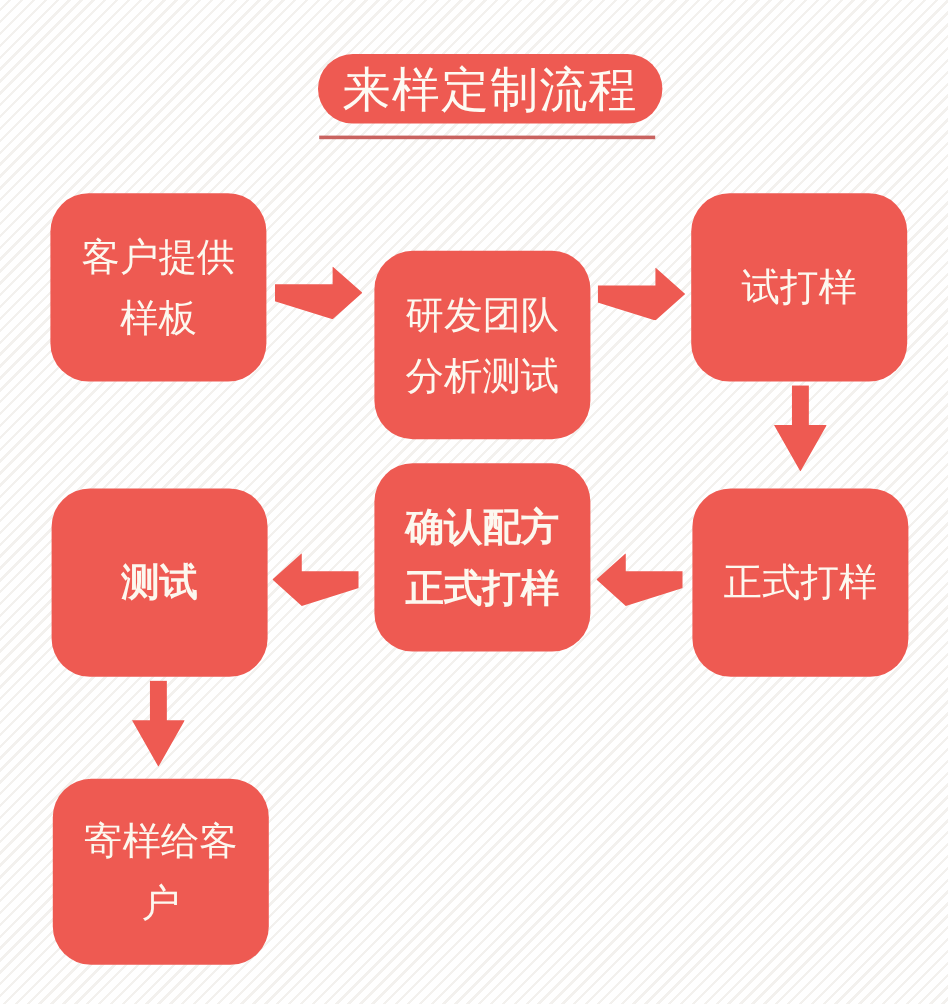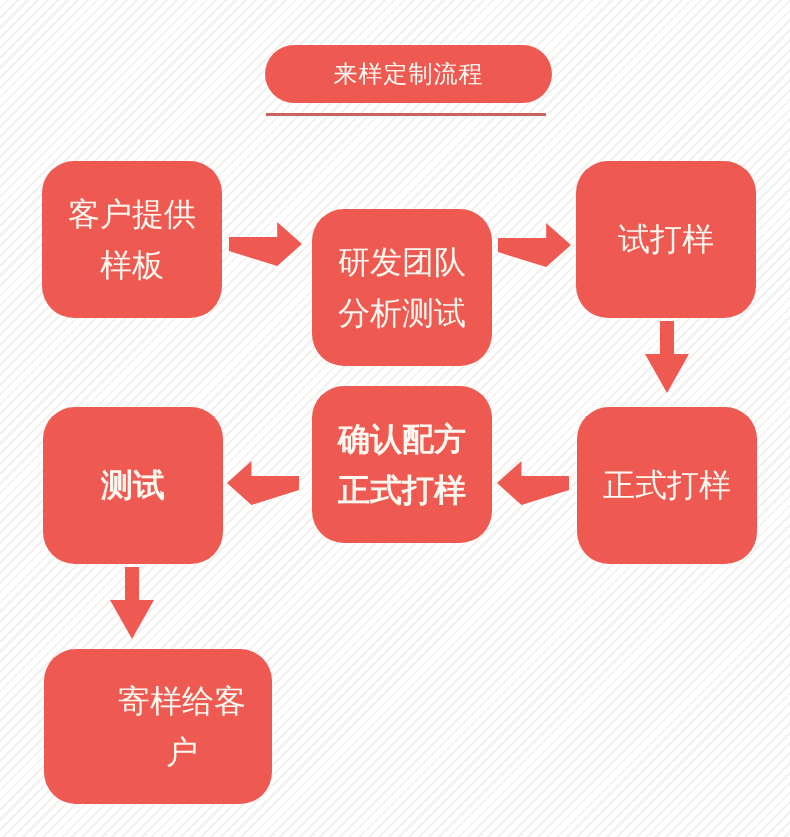--- a/index.html
+++ b/index.html
@@ -22,21 +22,21 @@
   .title-pill {
     position: absolute;
     left: 265px; top: 45px;
     width: 287px; height: 58px;
     background: #ee5a52;
     border-radius: 29px;
     display: flex;
     align-items: center;
     justify-content: center;
     color: #fdfaf3;
-    font-size: 24px;
+    font-size: 40px;
     letter-spacing: 1px;
   }
   .title-underline {
     position: absolute;
     left: 266px; top: 113px;
     width: 280px; height: 3px;
     background: #c96360;
   }
   .node {
     position: absolute;
@@ -51,21 +51,21 @@
     line-height: 51px;
     text-align: center;
     white-space: pre-line;
   }
   .n1 { left: 42px;  top: 161px; }
   .n2 { left: 312px; top: 161px; margin-top: 48px; }
   .n3 { left: 576px; top: 161px; }
   .n4 { left: 577px; top: 407px; }
   .n5 { left: 312px; top: 386px; font-weight: bold; }
   .n6 { left: 43px;  top: 407px; font-weight: bold; }
-  .n7 { left: 44px;  top: 649px; height: 155px; padding-left: 48px; }
+  .n7 { left: 44px;  top: 649px; height: 155px; }
   .arrow {
     position: absolute;
     background: #ee5a52;
   }
   .arrow-right {
     width: 73px; height: 44px;
     clip-path: polygon(0 34%, 66% 34%, 66% 0, 100% 50%, 66% 100%, 0 66%);
   }
   .arrow-left {
     width: 72px; height: 44px;

